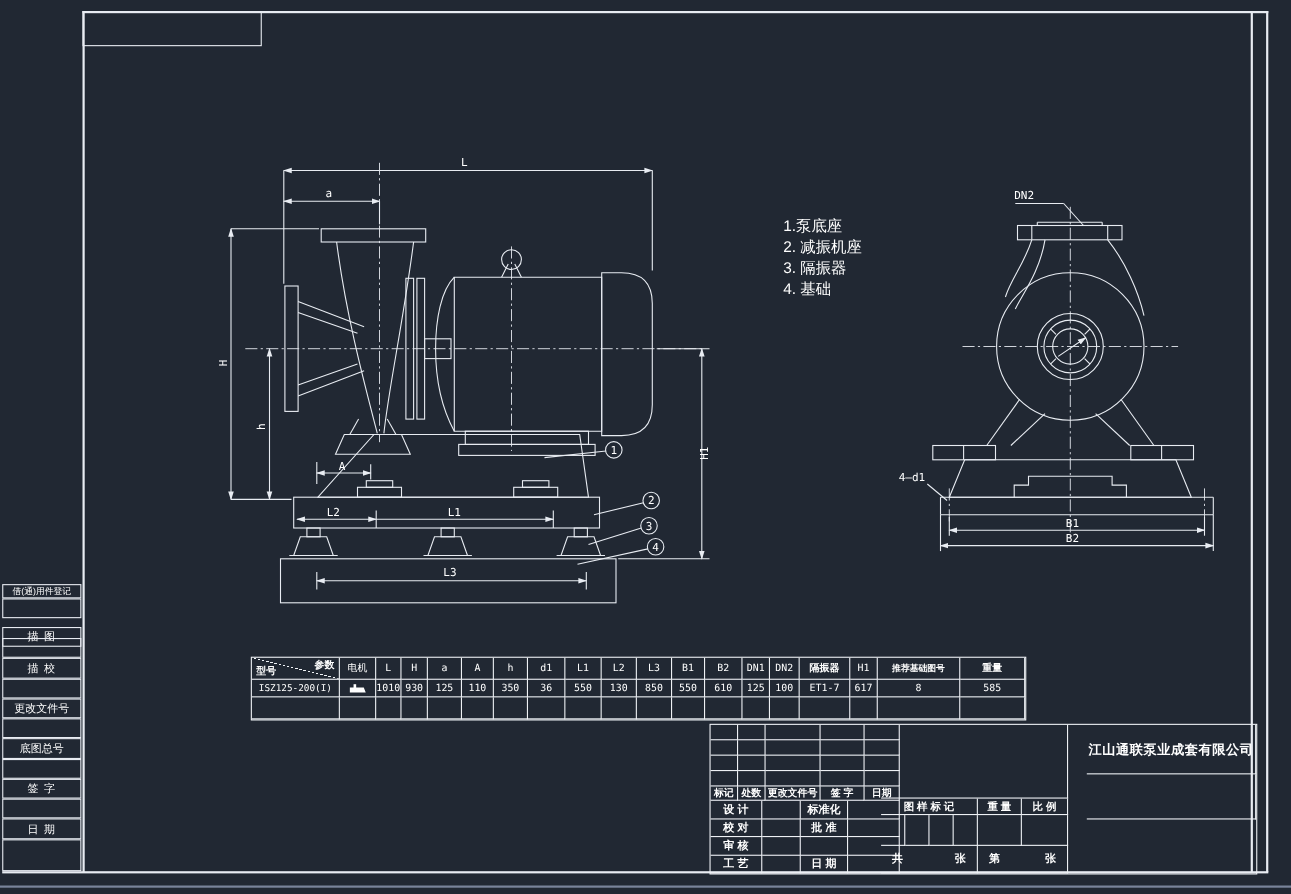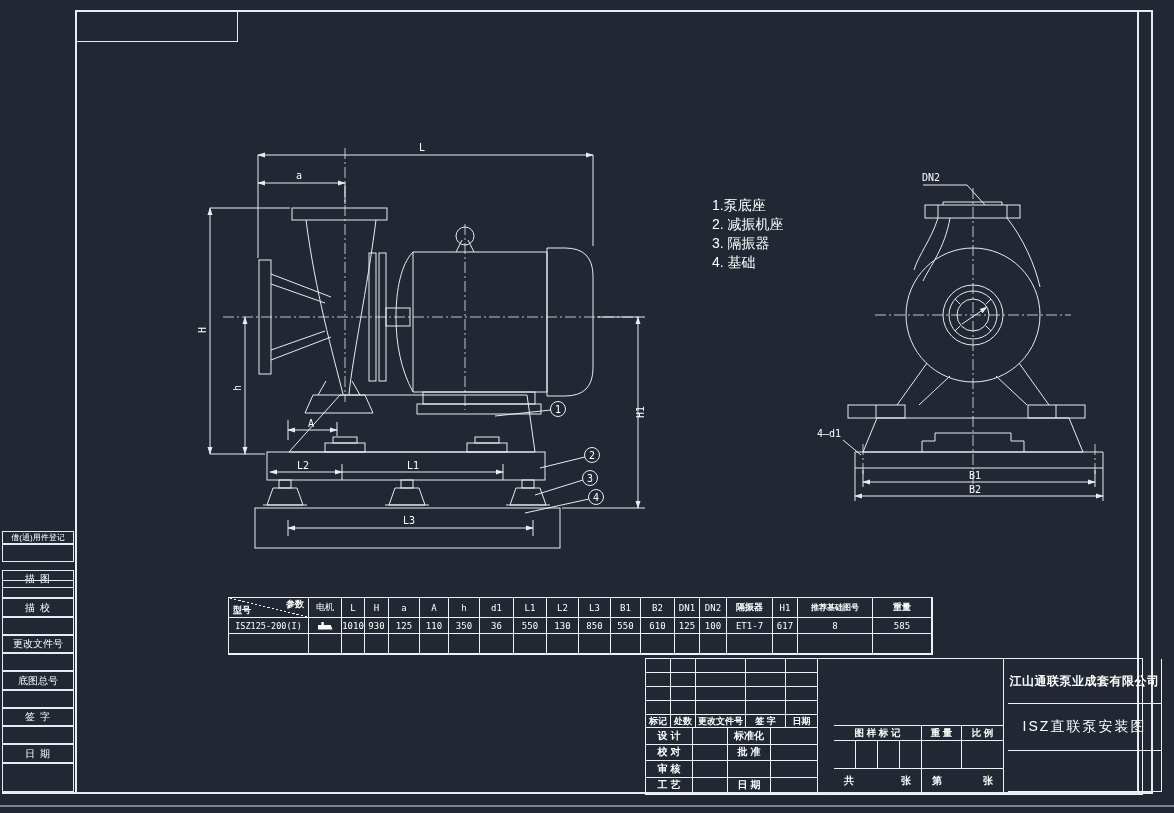--- a/index.html
+++ b/index.html
@@ -390,21 +390,21 @@
         <div class="c" style="width:47px;height:16.5px;"></div>
       </div>
       <div class="row">
         <div class="c bold" style="width:47px;height:16.5px;">工  艺</div>
         <div class="c" style="width:35px;height:16.5px;"></div>
         <div class="c bold" style="width:43px;height:16.5px;">日  期</div>
         <div class="c" style="width:47px;height:16.5px;"></div>
       </div>
     </div>
 
-    <div class="sec" style="left:188px;width:170px;">
+    <div class="sec" style="left:155px;width:170px;">
       <div class="row">
           <div class="c" style="width:170px;height:67px;"></div>
         </div>
       <div class="row bold" style="font-size:9.5px;">
         <div class="c" style="width:88px;height:15px;">图 样 标 记</div>
         <div class="c" style="width:40px;height:15px;">重 量</div>
         <div class="c" style="width:42px;height:15px;">比 例</div>
       </div>
       <div class="row">
         <div class="c" style="width:22px;height:28px;"></div>
@@ -419,26 +419,23 @@
           <span>共</span>
           <span>张</span>
         </div>
         <div class="c spread" style="width:82px;height:25px;">
           <span>第</span>
           <span>张</span>
         </div>
       </div>
     </div>
 
-    <div class="sec" style="left:362px;width:154px;">
+    <div class="sec" style="left:342px;width:154px;">
       <div class="row">
           <div class="c tb-company" style="width:154px;height:45px;">江山通联泵业成套有限公司</div>
         </div>
       <div class="row">
-          <div class="c tb-title" style="width:154px;height:47px;">ISZ直联泵安装图</div>
-        </div>
-      <div class="row">
           <div class="c" style="width:154px;height:41px;"></div>
         </div>
     </div>
   </div>
 
 </div>
 
 </body></html>

